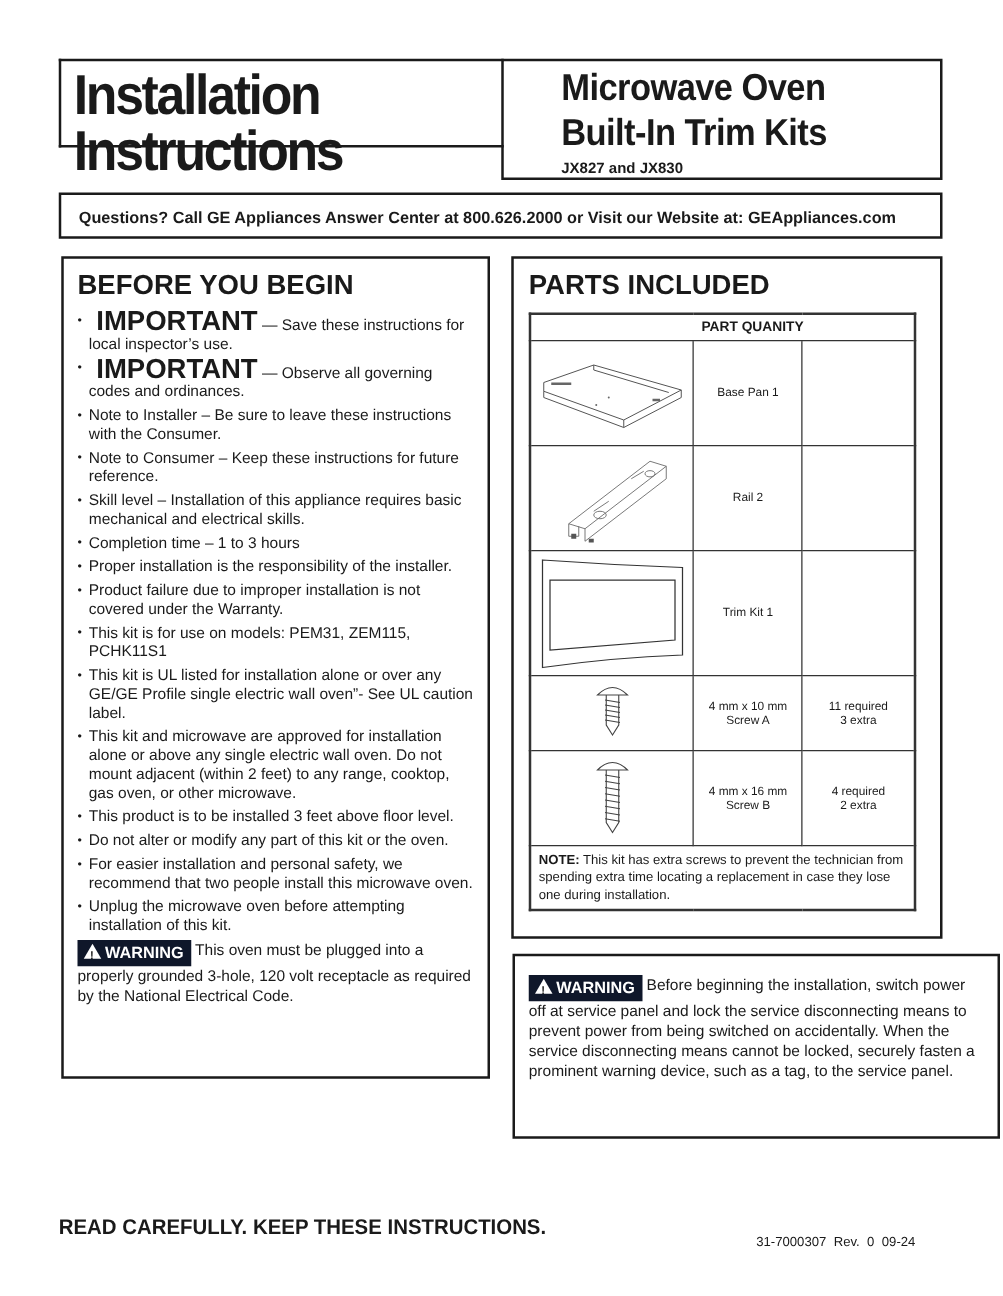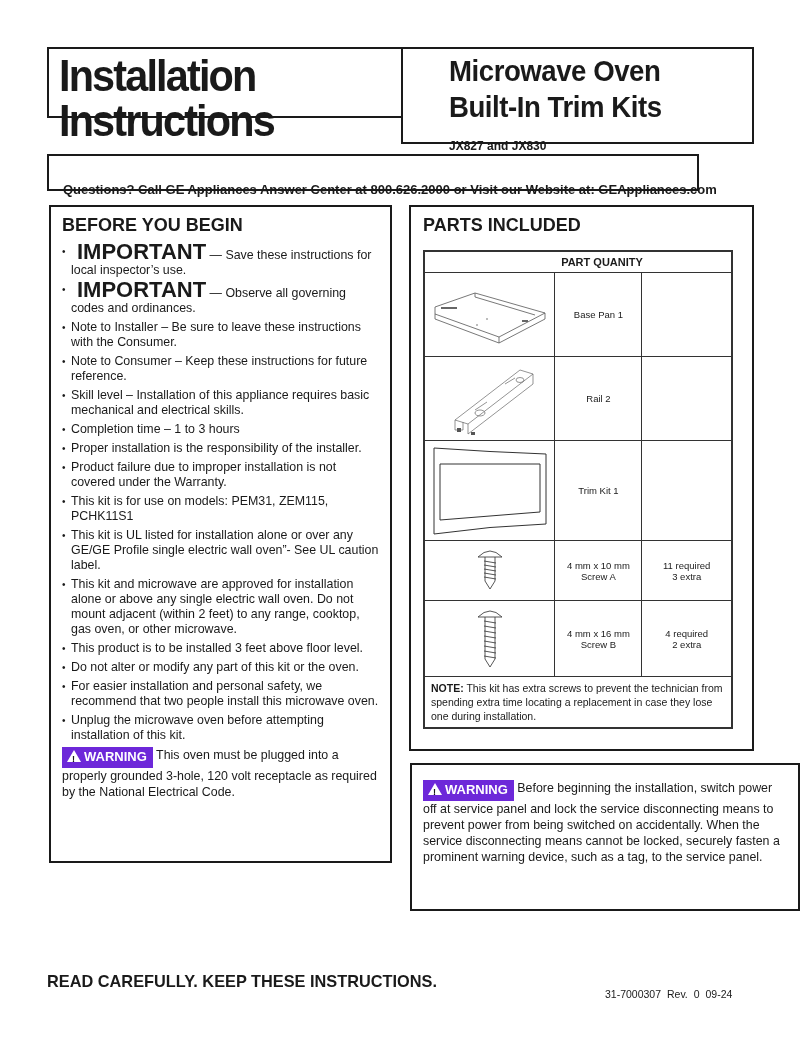--- a/index.html
+++ b/index.html
@@ -3,32 +3,32 @@
 <meta charset="utf-8">
 <style>
   html, body { margin:0; padding:0; background:#ffffff; }
   body { width:802px; height:1037px; position:relative; overflow:hidden; font-family:"Liberation Sans", sans-serif; color:#1a1a1a; }
   .abs { position:absolute; box-sizing:border-box; }
   .box { border:2px solid #1a1a1a; }
   #hdr-left { left:47px; top:47px; width:356px; height:71px; border-right:none; }
   #hdr-right { left:401px; top:47px; width:353px; height:97px; }
   .big-title { position:absolute; left:10px; top:4px; font-size:45px; font-weight:bold; line-height:45px; letter-spacing:-2px; transform:scaleX(0.92); transform-origin:left top; }
   .prod-title { position:absolute; left:46px; top:4px; font-size:30px; font-weight:bold; line-height:36px; letter-spacing:-0.5px; transform:scaleX(0.92); transform-origin:left top; white-space:nowrap; }
-  .models { position:absolute; left:46px; top:78px; font-size:12px; font-weight:bold;margin-top:12px; }
-  #questions { left:47px; top:154px; width:652px; height:37px; font-size:13px; font-weight:bold; padding:26px 0 0 14px; white-space:nowrap; }
+  .models { position:absolute; left:46px; top:78px; font-size:12px; font-weight:bold; }
+  #questions { left:47px; top:154px; width:707px; height:37px; font-size:13px; font-weight:bold; padding:10px 0 0 14px; white-space:nowrap; }
   #before { left:49px; top:205px; width:343px; height:658px; padding:8px 10px 0 11px; }
   #parts { left:409px; top:205px; width:345px; height:546px; }
   #warn2 { left:410px; top:763px; width:390px; height:148px; }
-  .sec-title { font-size:18px; font-weight:bold; margin:0 0 8px 0; }
+  .sec-title { font-size:22px; font-weight:bold; margin:0 0 8px 0; }
   .subhead { font-size:12.4px; font-weight:bold; margin:0 0 4px 0; }
   ul.items { list-style:none; margin:0; padding:0; font-size:12.4px; line-height:15px; }
   ul.items li { position:relative; padding-left:9px; margin-bottom:4px; }
   ul.items li::before { content:"\2022"; position:absolute; left:0; top:0; font-size:10px; }
   ul.items li .important { font-size:22px; font-weight:bold; margin-left:6px; }
-  .warn-badge { display:inline-block; background:#6d28d9; color:#fff; font-weight:bold; font-size:13px; padding:2px 6px 3px 5px; vertical-align:top; }
+  .warn-badge { display:inline-block; background:#0f172a; color:#fff; font-weight:bold; font-size:13px; padding:2px 6px 3px 5px; vertical-align:top; }
   .warn-badge .tri { display:inline-block; width:0; height:0; border-left:7px solid transparent; border-right:7px solid transparent; border-bottom:12px solid #fff; position:relative; vertical-align:-1px; margin-right:3px; }
   .warn-badge .tri::after { content:"!"; position:absolute; left:-2px; top:1px; color:#1a1a1a; font-size:9px; font-weight:bold; }
   .warn-text { font-size:12.4px; line-height:16px; }
   table.parts-tbl { position:absolute; left:12px; top:43px; width:310px; border-collapse:collapse; border:2px solid #333; font-size:9.5px;padding-left:13px; }
   table.parts-tbl td { border:1px solid #333; text-align:center; vertical-align:middle; padding:0; }
   .hdr-row td { height:20px; font-weight:bold; font-size:11px; text-align:left; }
   .note { text-align:left !important; padding:4px 6px !important; font-size:10.5px; line-height:14px; }
   #footer-read { left:47px; top:972px; font-size:17px; font-weight:bold; white-space:nowrap; transform:scaleX(0.96); transform-origin:left top; }
   #footer-code { left:605px; top:988px; font-size:10.5px; white-space:nowrap; word-spacing:3px; }
 </style>

